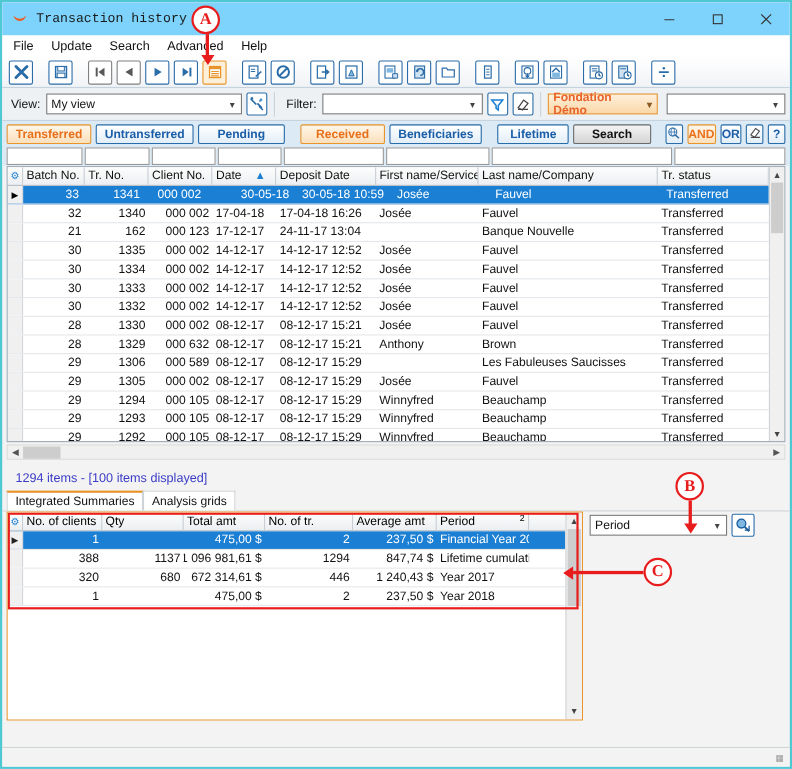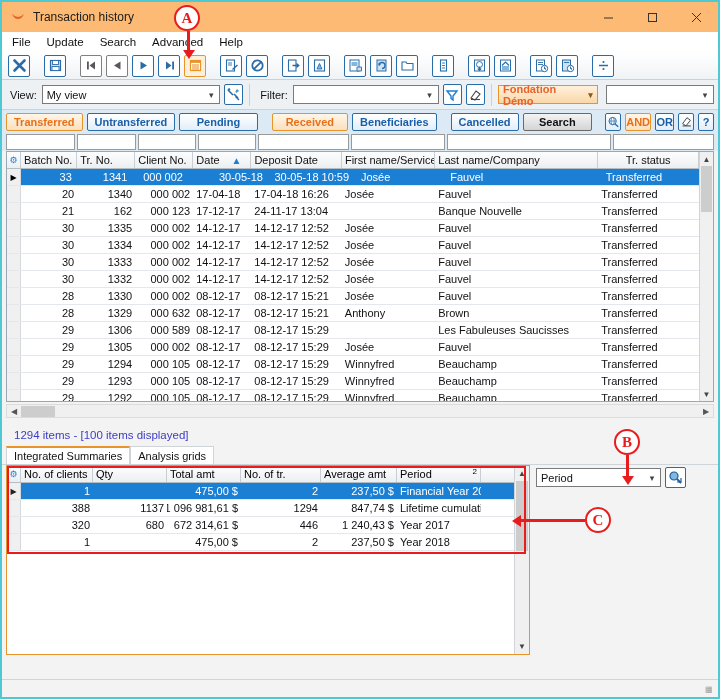--- a/index.html
+++ b/index.html
@@ -15,24 +15,25 @@
     position: relative;
     width: 720px; height: 699px;
     border: 2px solid #4ec9d4;
     background: #f3f3f3;
     overflow: hidden;
   }
 
   
   .titlebar {
     height: 30px;
-    background: #fdba74;
+    background: #7dd3fc;
     display: flex; align-items: center;
     padding-left: 8px;
     position: relative;
+    font-family: Liberation Mono, monospace;
   }
   .app-icon {
     width: 16px; height: 16px;
     margin-right: 7px;
     display: inline-flex; align-items: center; justify-content: center;
     color: #e8632a; font-size: 14px; line-height: 1;
   }
   .title-text { font-size: 12px; color: #1a1a1a; }
   .winbtns { position: absolute; right: 0; top: 0; height: 30px; display: flex; }
   .winbtn {
@@ -668,21 +669,21 @@
       <span class="caret">▾</span>
     </div>
   </div>
 
   <div class="statusbar" id="statusbar">
       <div class="sbtn orange" style="width: 86px;">Transferred</div>
       <div class="sbtn" style="width: 92px;">Untransferred</div>
       <div class="sbtn" style="width: 88px;">Pending</div>
       <div class="sbtn orange gap" style="width: 86px;">Received</div>
       <div class="sbtn" style="width: 86px;">Beneficiaries</div>
-      <div class="sbtn gap" style="width: 72px;">Cancelled</div>
+      <div class="sbtn gap" style="width: 72px;">Lifetime</div>
       <div class="sbtn gray" style="width: 78px;">Search</div>
       <div style="width: 6px;"></div>
       <div class="sbtn sq">
         <span><svg width="13" height="13" viewBox="0 0 15 15">
             <circle cx="6.5" cy="7" r="4.2" fill="none" stroke="#2a6ca8" stroke-width="1.1"></circle>
             <ellipse cx="6.5" cy="7" rx="1.9" ry="4.2" fill="none" stroke="#2a6ca8" stroke-width="0.8"></ellipse>
             <line x1="2.4" y1="7" x2="10.6" y2="7" stroke="#2a6ca8" stroke-width="0.8"></line>
             <path d="M9 10 L13 13.5" stroke="#2a6ca8" stroke-width="1.6"></path>
           </svg></span>
       </div>
@@ -728,39 +729,39 @@
             </div>
             <div class="hc" style="width: 97px;">
               <span>Deposit Date</span>
             </div>
             <div class="hc" style="width: 100px;">
               <span>First name/Service</span>
             </div>
             <div class="hc" style="width: 175px;">
               <span>Last name/Company</span>
             </div>
-            <div class="hc" style="width: 108px; justify-content: center;">
+            <div class="hc" style="width: 108px;">
               <span>Tr. status</span>
             </div>
           </div>
         <div class="gbody" id="gbody">
             <div class="grow sel">
               <div class="marker">▶</div>
               <div class="gc num" style="width: 60px;">33</div>
               <div class="gc num" style="width: 62px;">1341</div>
               <div class="gc num" style="width: 62px;">000 002</div>
               <div class="gc" style="width: 62px; margin-left: 30px;">30-05-18</div>
               <div class="gc" style="width: 97px;">30-05-18 10:59</div>
               <div class="gc" style="width: 100px;">Josée</div>
               <div class="gc" style="width: 175px;">Fauvel</div>
               <div class="gc" style="width: 108px;">Transferred</div>
             </div>
             <div class="grow">
               <div class="marker"></div>
-              <div class="gc num" style="width: 60px;">20</div>
+              <div class="gc num" style="width: 60px;">32</div>
               <div class="gc num" style="width: 62px;">1340</div>
               <div class="gc num" style="width: 62px;">000 002</div>
               <div class="gc" style="width: 62px;">17-04-18</div>
               <div class="gc" style="width: 97px;">17-04-18 16:26</div>
               <div class="gc" style="width: 100px;">Josée</div>
               <div class="gc" style="width: 175px;">Fauvel</div>
               <div class="gc" style="width: 108px;">Transferred</div>
             </div>
             <div class="grow">
               <div class="marker"></div>

